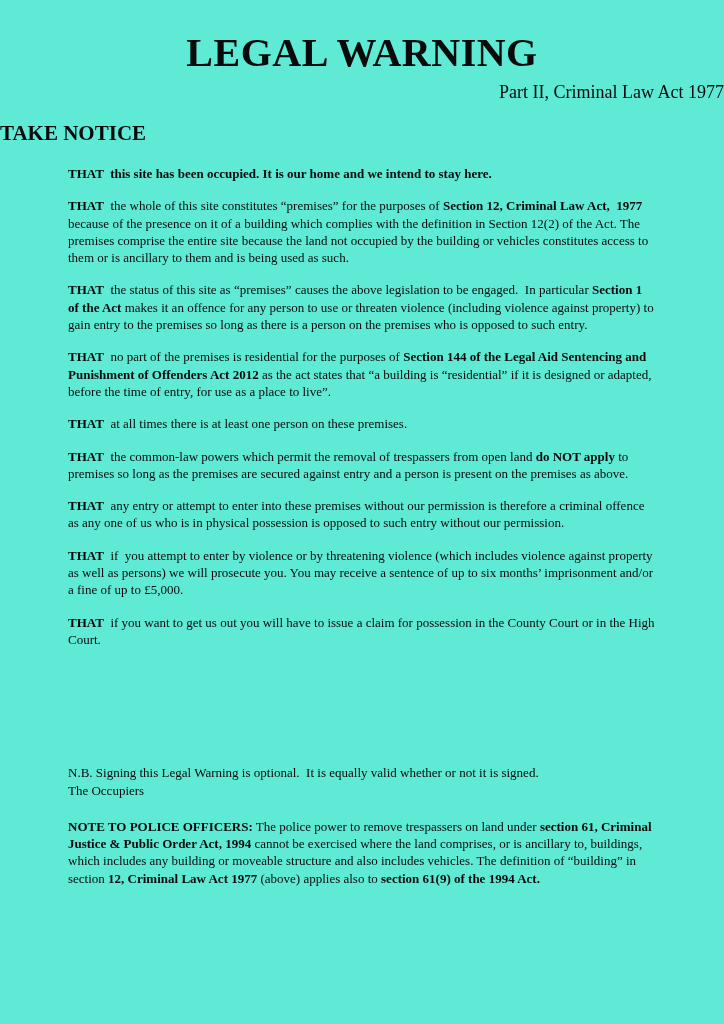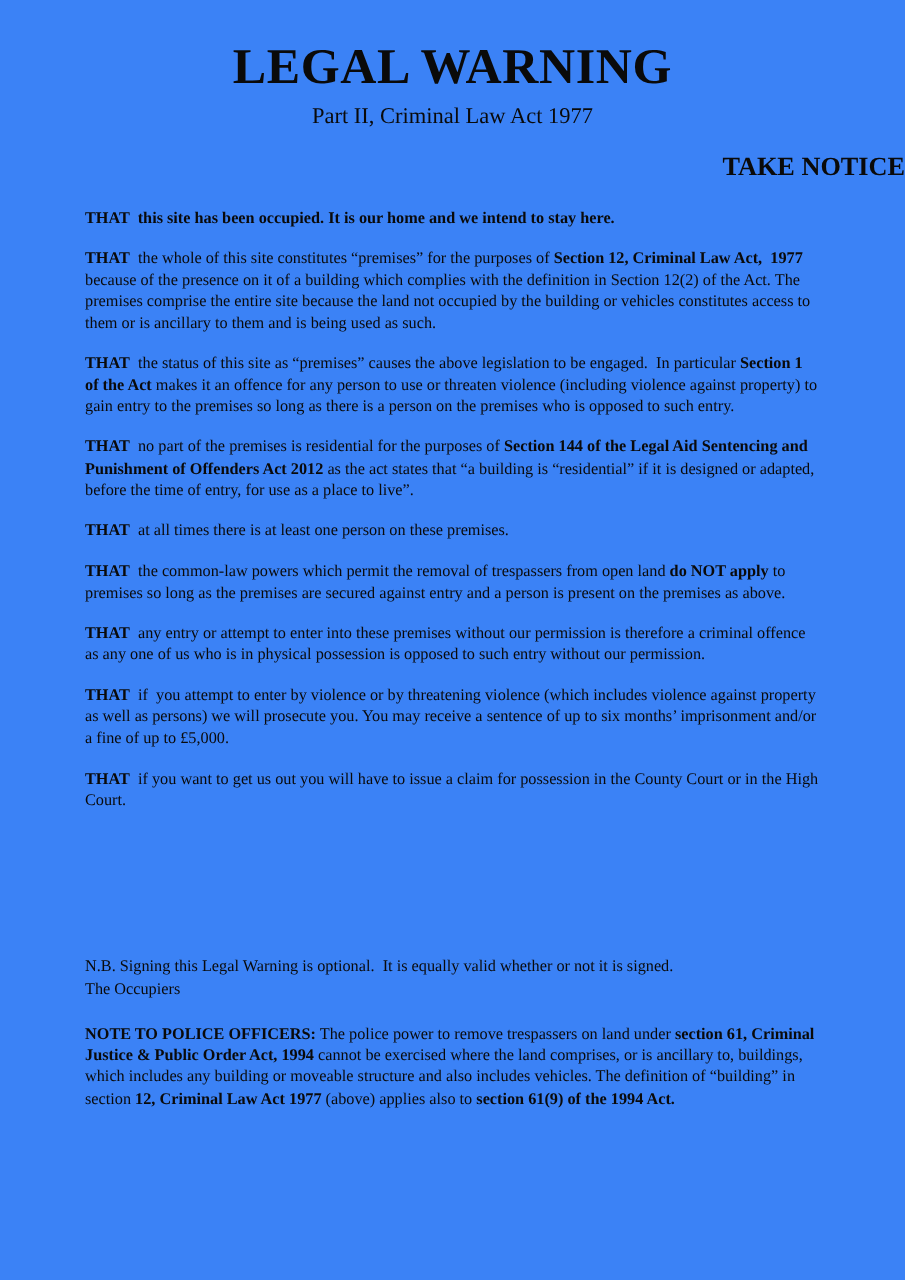--- a/index.html
+++ b/index.html
@@ -5,45 +5,45 @@
   html, body {
     margin: 0;
     padding: 0;
     background: #ffffff;
   }
   .page {
     position: relative;
     width: 724px;
     height: 1024px;
     margin: 0 auto;
-    background: #3b82f6;
+    background: #5eead4;
     color: #0a0a0a;
     font-family: "Liberation Serif", serif;
     overflow: hidden;
     box-sizing: border-box;
   }
   .doc-title {
     margin: 30px 0 5px 0;
     font-size: 40px;
     line-height: 46px;
     font-weight: 700;
     text-align: center;
     letter-spacing: 0.5px;
   }
   .subtitle {
     font-size: 18px;
     line-height: 22px;
-    text-align: center;
+    text-align: right;
   }
   .section-heading {
     margin: 17px 0 0 0;
     font-size: 21px;
     line-height: 26px;
     font-weight: 700;
-    text-align: right;
+    text-align: left;
   }
   .body-text {
     margin: 19px 68px 0 68px;
     font-size: 13px;
     line-height: 17.3px;
     text-align: left;
   }
   .body-text p {
     margin: 0 0 15px 0;
     white-space: pre-wrap;

